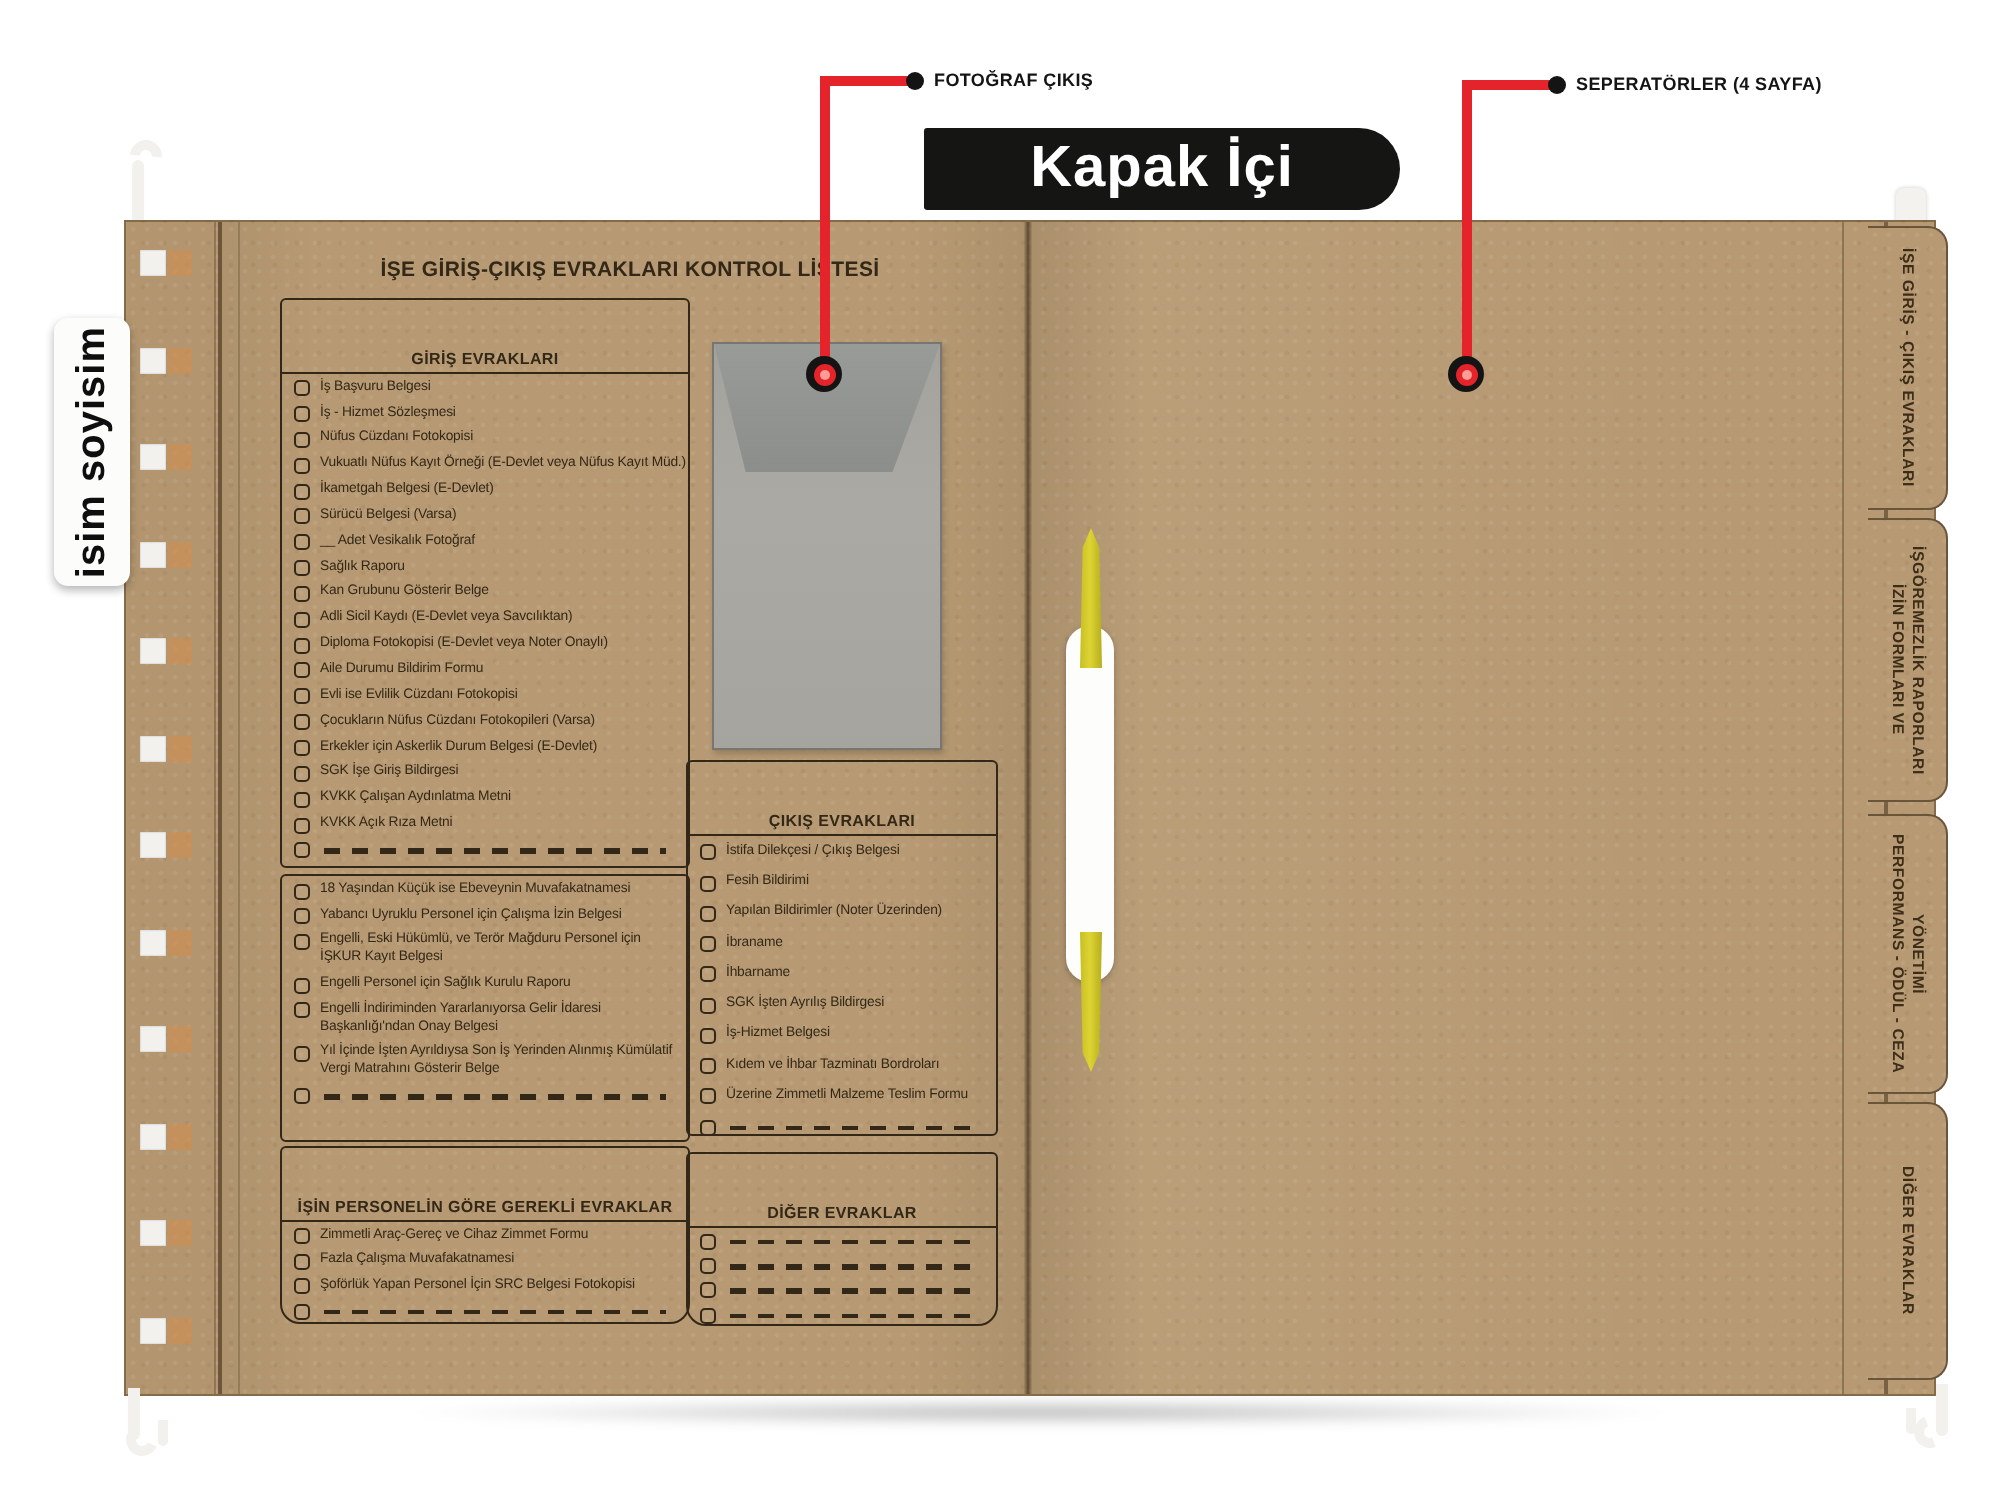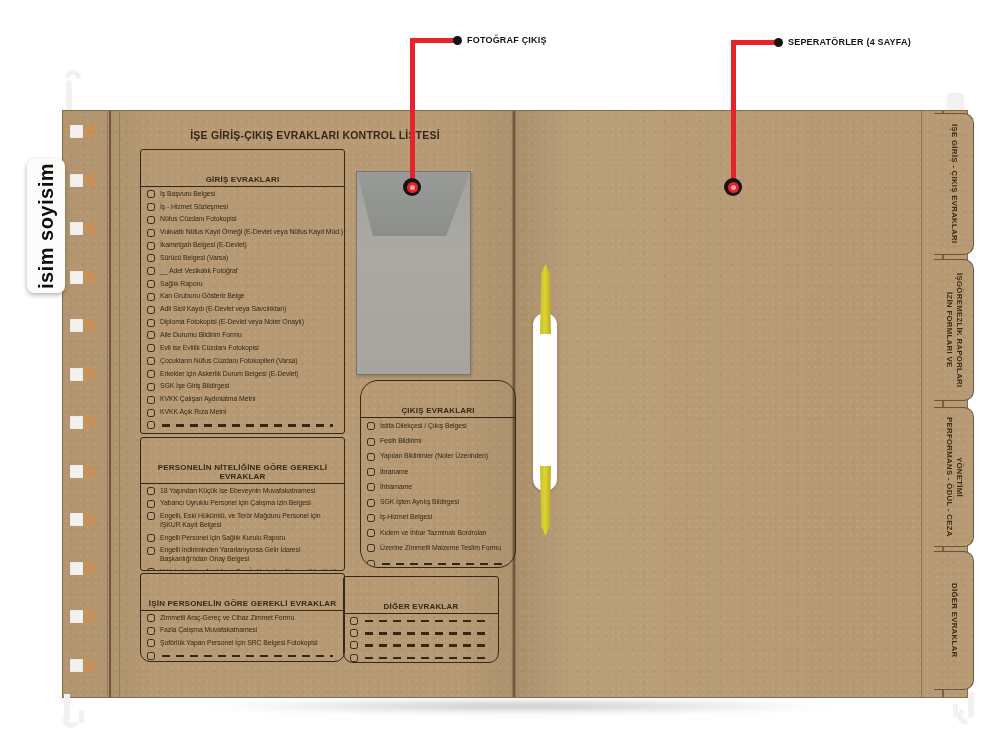--- a/index.html
+++ b/index.html
@@ -55,21 +55,21 @@
   .cb{flex:none;width:8px;height:8px;border:1.5px solid var(--ink);border-radius:2.5px;
       margin:0 5px 0 2px;box-sizing:border-box;background:rgba(255,255,255,.06);}
   .it{font-size:6.9px;line-height:1.3;color:var(--ink);letter-spacing:-.1px;margin-top:-.5px;}
   .nowrap .it{white-space:nowrap;}
   .dash{flex:1;height:2.4px;margin:3px 6px 0 2px;
         background:repeating-linear-gradient(90deg,var(--ink) 0 8px,transparent 8px 14px);}
 
   #box-giris{left:140px;top:149px;width:205px;height:285px;}
   #box-personel{left:140px;top:437px;width:205px;height:134px;}
   #box-isin{left:140px;top:573px;width:205px;height:89px;}
-  #box-cikis{left:360px;top:380px;width:156px;height:188px;border-radius:18px;}
+  #box-cikis{left:343px;top:380px;width:156px;height:188px;}
   #box-diger{left:343px;top:576px;width:156px;height:87px;}
 
   
   .pocket{left:356px;top:171px;width:113px;height:202px;z-index:3;
           background:linear-gradient(180deg,#a3a29d,#aaa9a4 40%,#a5a49f);
           border:1px solid rgba(90,88,82,.6);box-shadow:1px 2px 3px rgba(0,0,0,.18);}
   .pocket-flap{left:0;top:0;width:100%;height:64px;
           background:linear-gradient(180deg,#97999六,#8f918e);
           background:linear-gradient(180deg,#999b98,#8c8e8b);
           clip-path:polygon(0 0,100% 0,79% 100%,14% 100%);
@@ -248,21 +248,20 @@
           <span class="dash"></span>
         </div>
         <div class="row">
           <span class="cb"></span>
           <span class="dash"></span>
         </div>
       </div>
   </div>
 
   <div class="abs box" id="box-personel">
-    <div class="box-header">PERSONELİN NİTELİĞİNE GÖRE GEREKLİ EVRAKLAR</div>
     <div class="box-items">
         <div class="row">
           <span class="cb"></span>
           <span class="it">18 Yaşından Küçük ise Ebeveynin Muvafakatnamesi</span>
         </div>
         <div class="row">
           <span class="cb"></span>
           <span class="it">Yabancı Uyruklu Personel için Çalışma İzin Belgesi</span>
         </div>
         <div class="row">
@@ -421,20 +420,23 @@
   <div class="abs curl" style="left:65px;top:70px;border-color:#f2f1ed #f2f1ed transparent transparent;transform:rotate(-40deg);z-index:5;"></div>
 
   <div class="abs hookpart" style="left:64px;top:694px;width:6px;height:26px;border-radius:0 0 3px 3px;z-index:5;"></div>
   <div class="abs curl" style="left:63px;top:712px;border-color:transparent transparent #f2f1ed #f2f1ed;transform:rotate(-20deg);z-index:5;"></div>
   <div class="abs hookpart" style="left:79px;top:710px;width:5px;height:13px;border-radius:0 0 3px 3px;z-index:5;"></div>
 
   <div class="abs hookpart" style="left:968px;top:692px;width:6px;height:26px;border-radius:0 0 3px 3px;z-index:5;"></div>
   <div class="abs curl" style="left:957px;top:708px;border-color:transparent transparent #f2f1ed #f2f1ed;transform:rotate(25deg);z-index:5;"></div>
   <div class="abs hookpart" style="left:953px;top:704px;width:5px;height:13px;border-radius:0 0 3px 3px;z-index:5;"></div>
 
+  <div class="abs banner">
+    <span class="banner-text">Kapak İçi</span>
+  </div>
 
   <div class="abs redline" style="left:410px;top:38px;width:48px;height:5px;"></div>
   <div class="abs redline" style="left:410px;top:40px;width:5px;height:144px;"></div>
   <div class="abs callout-dot" style="left:453px;top:36px;"></div>
   <div class="abs callout-label" style="left:467px;top:35px;">FOTOĞRAF ÇIKIŞ</div>
   <div class="abs marker" style="left:403px;top:178px;">
       <i></i>
     </div>
 
   <div class="abs redline" style="left:731px;top:40px;width:48px;height:5px;"></div>

